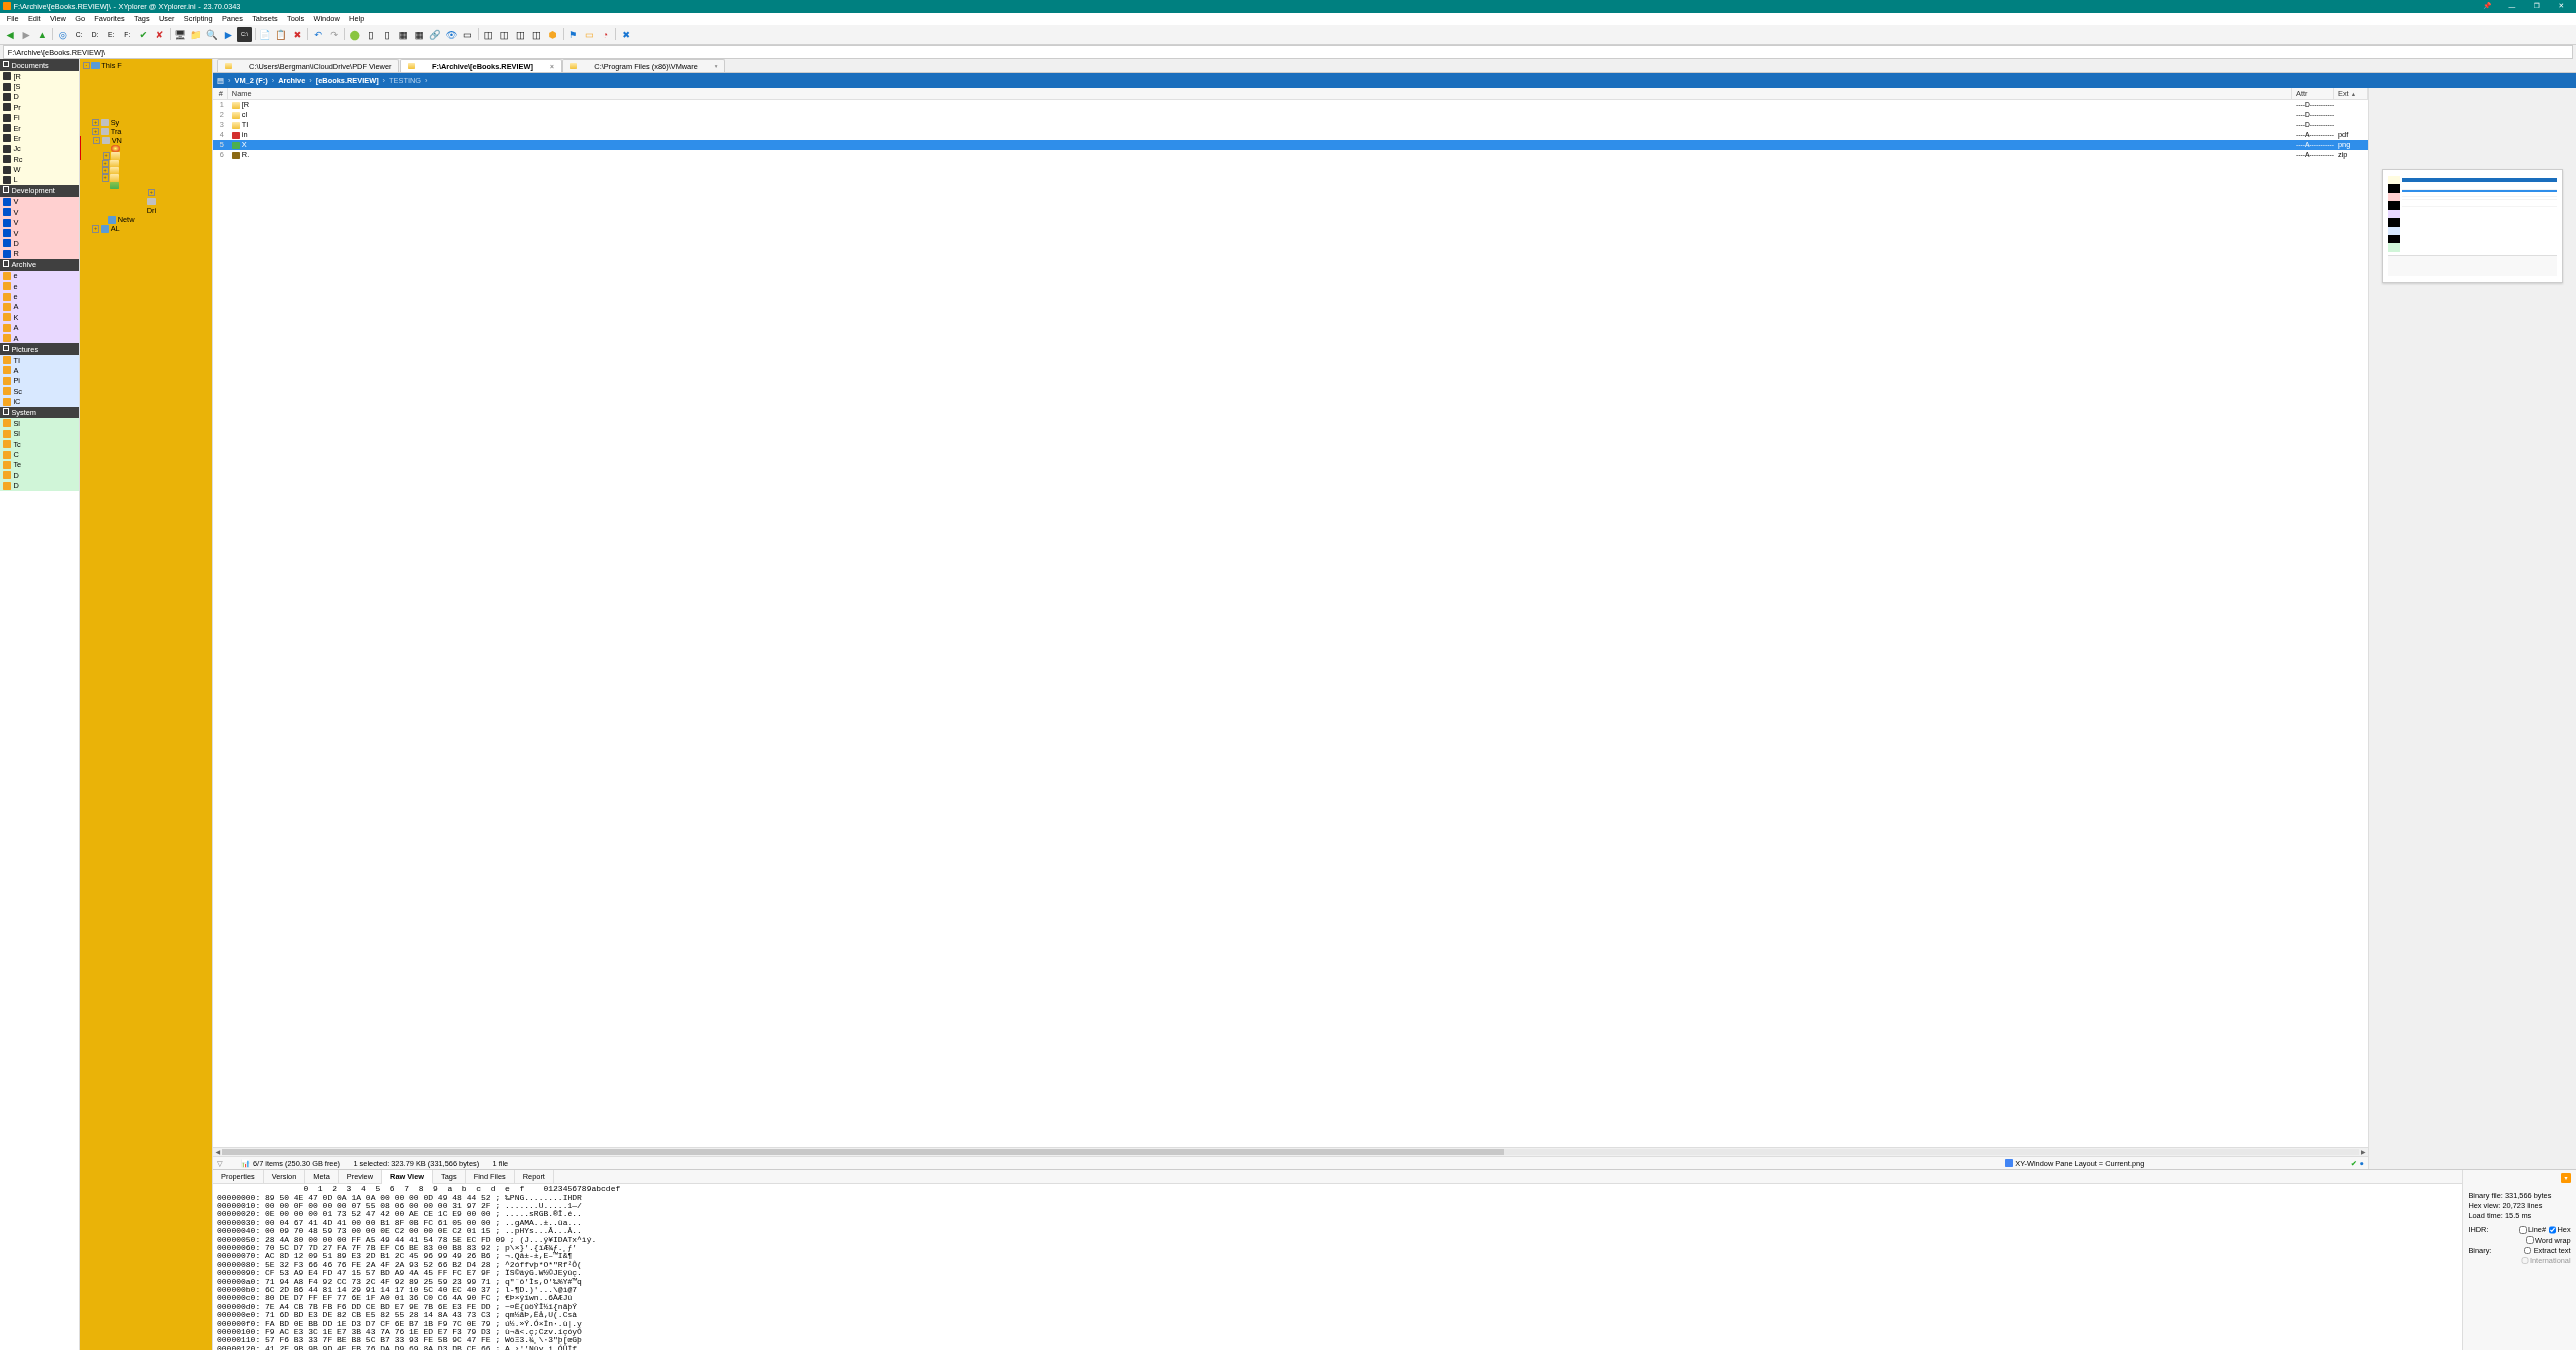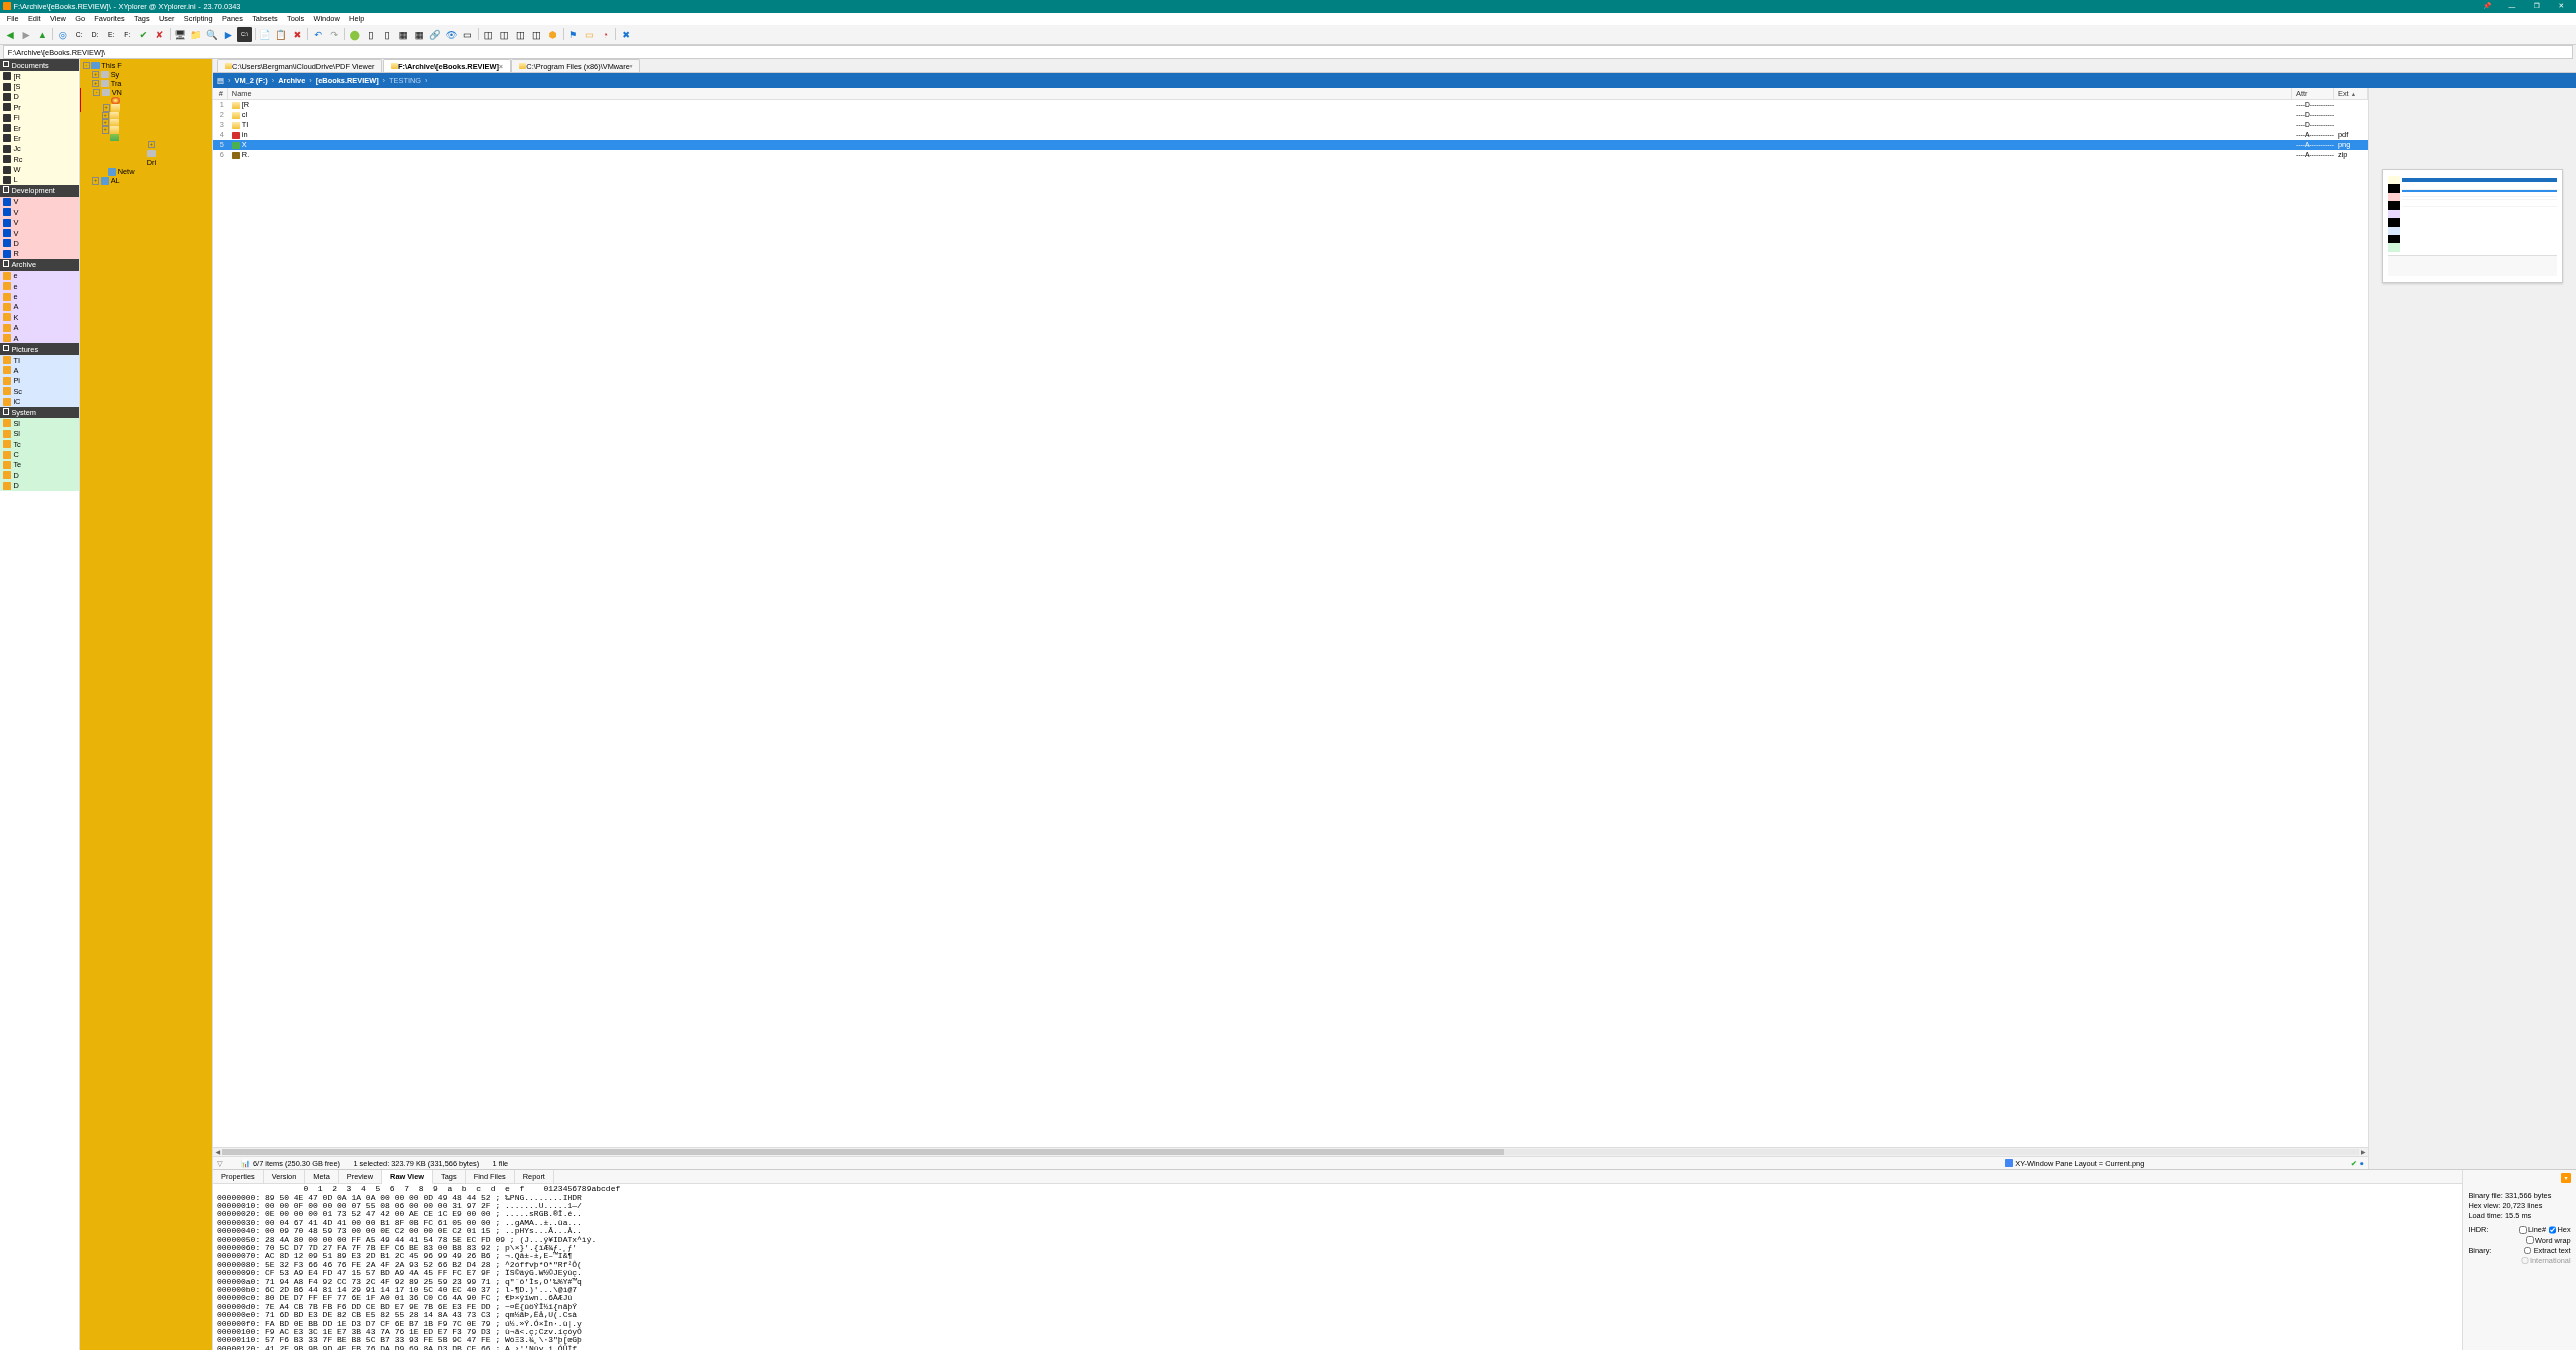--- a/index.html
+++ b/index.html
@@ -38,21 +38,21 @@
 .tree-panel { width: 134px; background: #eab308; border-left: 0.7px solid #ddd; border-right: 0.7px solid #ddd; overflow-y: auto; padding-top: 1.3px; }
 .tree-item { display: flex; align-items: center; gap: 1.3px; padding: 0 1.3px; font-size: 7.4px; cursor: pointer; white-space: nowrap; }
 .tree-toggle { width: 7.4px; height: 7.4px; border: 0.7px solid #888; display: flex; align-items: center; justify-content: center; font-size: 5.4px; line-height: 1; color: #555; flex-shrink: 0; }
 .tree-folder-icon { width: 8.7px; height: 7.4px; background: linear-gradient(#ffe9a8,#f2c23a); border-radius: 0.7px; flex-shrink: 0; }
 .tree-drive-icon { width: 8.7px; height: 7.4px; background: #c0c0c0; border-radius: 0.7px; flex-shrink: 0; }
 .tree-line-red { border-left: 1.3px solid #d00; }
 
 .center-col { flex: 1; display: flex; flex-direction: column; background: #fff; min-width: 0; }
 
 .tabs { display: flex; height: 13.4px; background: #f0f0f0; border-bottom: 0.7px solid #ccc; align-items: flex-end; padding-left: 4px; gap: 0; }
-.tab { padding: 1.3px 6.7px; background: #f5f5f5; border: 0.7px solid #ccc; border-bottom: none; border-radius: 2px 2px 0 0; display: flex; align-items: center; gap: 0; font-size: 7.4px; cursor: pointer; margin-right: 0.7px; }
+.tab { padding: 1.3px 6.7px; background: #f5f5f5; border: 0.7px solid #ccc; border-bottom: none; border-radius: 2px 2px 0 0; display: flex; align-items: center; gap: 17px; font-size: 7.4px; cursor: pointer; margin-right: 0.7px; }
 .tab.active { background: #fff; font-weight: bold; }
 .tab-folder-icon { width: 7.4px; height: 6px; background: linear-gradient(#ffe9a8,#f2c23a); border-radius: 0.7px; }
 .tab-close { font-size: 6.7px; color: #888; }
 
 .breadcrumb { background: #1a6ebd; color: #fff; height: 14.8px; display: flex; align-items: center; gap: 4px; padding: 0 4px; font-size: 7.4px; }
 .breadcrumb-chevron { color: #bcd6ef; }
 .breadcrumb-item { cursor: pointer; }
 
 .file-area-wrap { flex: 1; display: flex; min-height: 0; }
 .file-area { flex: 1; min-width: 0; display: flex; flex-direction: column; }
@@ -390,21 +390,21 @@
         </div>
     </div>
   </div>
 
   <div class="tree-panel" id="tree">
       <div class="tree-item" style="padding-left: 2.7px;">
         <span class="tree-toggle">-</span>
         <span class="tree-folder-icon" style="background: rgb(91, 155, 213);"></span>
         <span>This F</span>
       </div>
-      <div class="tree-item" style="padding-left: 12px;">
+      <div class="tree-item" style="padding-left: 12px; margin-top: 48px;">
         <span class="tree-toggle">+</span>
         <span class="tree-drive-icon"></span>
         <span>Sy</span>
       </div>
       <div class="tree-item" style="padding-left: 12px;">
         <span class="tree-toggle">+</span>
         <span class="tree-drive-icon"></span>
         <span>Tra</span>
       </div>
       <div class="tree-item tree-line-red" style="padding-left: 12px;">

